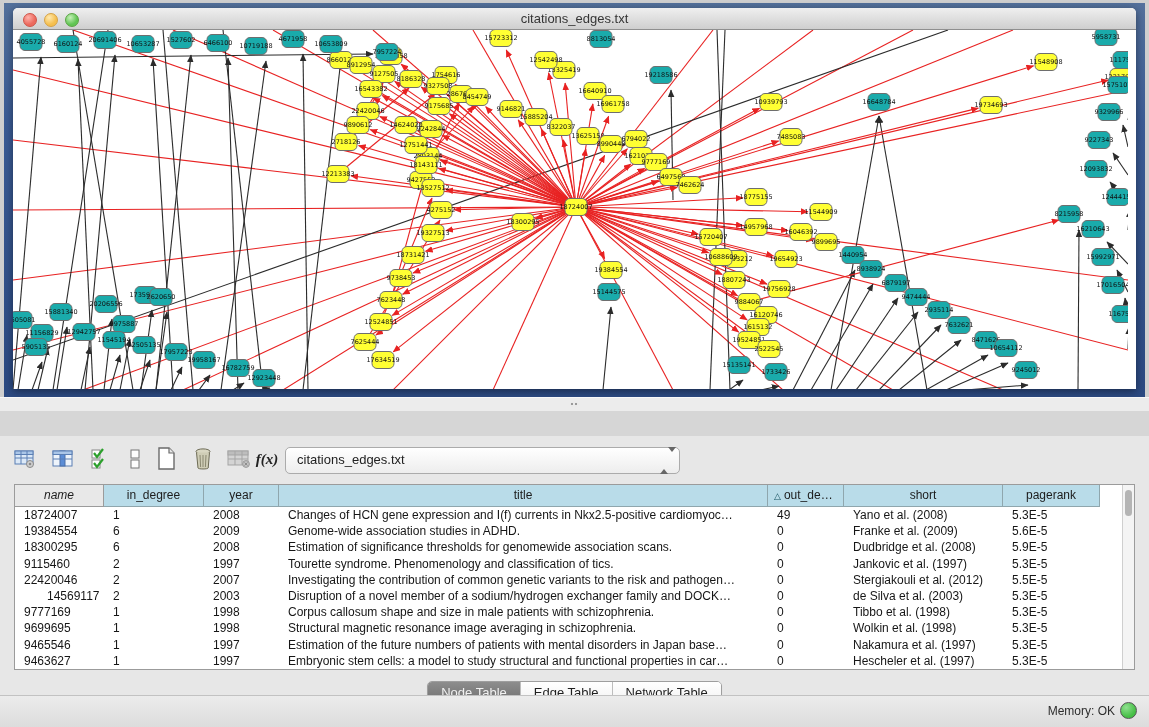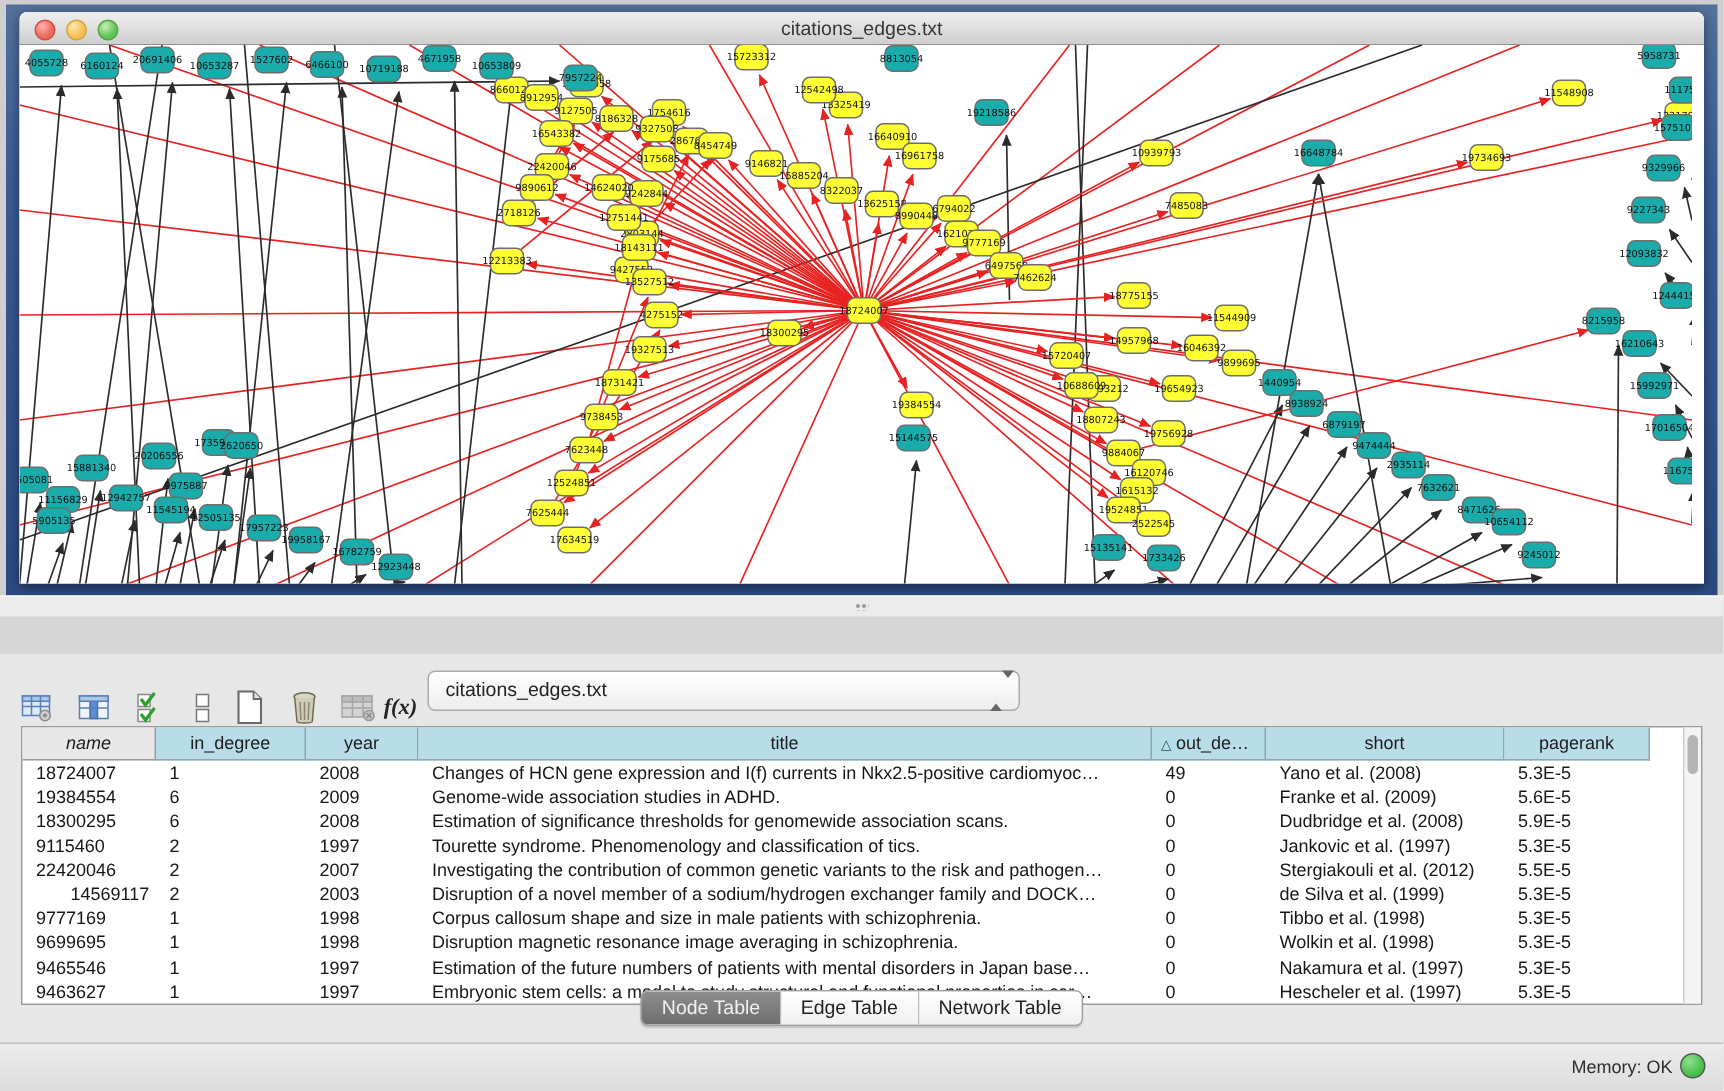--- a/index.html
+++ b/index.html
@@ -37,21 +37,21 @@
   .ph-icons{position:absolute;right:12px;top:4px;display:flex;gap:14px;align-items:center;}
   .float-ico{width:15px;height:15px;position:relative;display:inline-block;cursor:pointer;}
   .float-ico .sq1{position:absolute;left:0;top:4px;width:8px;height:8px;border:1px solid #3a54a0;background:transparent;}
   .float-ico .sq2{position:absolute;left:4px;top:0;width:8px;height:8px;border:1px solid #8d7f48;background:#efeadb;}
   .close-ico{font-size:15px;font-weight:bold;color:#1a1a1a;line-height:15px;cursor:pointer;}
 
   .panel-body{position:absolute;left:0;top:436px;width:1149px;height:259px;background:#e7e7e7;}
 
   
   .toolbar{position:absolute;left:0;top:8px;width:1149px;height:36px;}
-  .tbtn{position:absolute;top:15px;width:26px;height:26px;border:none;background:transparent;padding:0;cursor:pointer;}
+  .tbtn{position:absolute;top:2px;width:26px;height:26px;border:none;background:transparent;padding:0;cursor:pointer;}
   .tbtn svg{display:block;margin:auto;}
   .fx{font-family:"Liberation Serif",serif;font-style:italic;font-weight:bold;font-size:15px;color:#222;}
   .combo{position:absolute;left:285px;top:3px;width:393px;height:25px;border:1px solid #ababab;border-radius:5px;
     background:linear-gradient(#ffffff,#ededed);box-shadow:inset 0 1px 0 #fff;cursor:pointer;}
   .combo .ctext{position:absolute;left:11px;top:4px;font-size:13px;color:#222;}
   .combo .arrows{position:absolute;right:9px;top:4px;width:10px;height:16px;}
   .combo .arrows .up{width:0;height:0;border-left:4px solid transparent;border-right:4px solid transparent;
     border-bottom:5px solid #666;margin-bottom:3px;}
   .combo .arrows .dn{width:0;height:0;border-left:4px solid transparent;border-right:4px solid transparent;
     border-top:5px solid #666;}
@@ -65,21 +65,21 @@
   .th.gray{background:#e8e8e8;border-right:1px solid #9b9b9b;border-bottom:1px solid #9b9b9b;}
   .th .sort{font-size:9px;margin-right:3px;color:#16525f;}
   .tbody{position:absolute;left:0;top:22px;right:12px;bottom:0;overflow:hidden;}
   .tr{display:flex;height:16.2px;}
   .td{box-sizing:border-box;padding:1px 0 0 9px;font-size:12px;color:#161616;
     white-space:nowrap;overflow:hidden;}
   .vscroll{position:absolute;right:0;top:0;width:12px;bottom:0;background:#f4f4f4;border-left:1px solid #cfcfcf;box-sizing:border-box;}
   .vscroll .thumb{position:absolute;left:2px;top:5px;width:7px;height:26px;border-radius:4px;background:#b4b4b4;}
 
   
-  .tabs{position:absolute;left:0;top:224px;width:1149px;text-align:center;}
+  .tabs{position:absolute;left:0;top:245px;width:1149px;text-align:center;}
   .seg{display:inline-flex;border:1px solid #9e9e9e;border-radius:5px;overflow:hidden;
     background:#fff;box-shadow:0 1px 1px rgba(0,0,0,.15);}
   .seg button{border:none;margin:0;padding:3px 13px 4px;font-size:13px;font-family:"Liberation Sans",sans-serif;
     background:linear-gradient(#ffffff,#f1f1f1);color:#1f1f1f;cursor:pointer;border-right:1px solid #bdbdbd;}
   .seg button:last-child{border-right:none;}
   .seg button.sel{background:linear-gradient(#8d8d8d,#6e6e6e);color:#f2f2f2;}
 
   
   .status-bar{position:absolute;left:0;top:695px;width:1149px;height:32px;background:linear-gradient(#ececec,#dcdcdc);
     border-top:1px solid #c2c2c2;}
@@ -892,37 +892,37 @@
             <div class="td" style="width: 76px;">0</div>
             <div class="td" style="width: 159px;">Stergiakouli et al. (2012)</div>
             <div class="td" style="width: 97px;">5.5E-5</div>
           </div>
           <div class="tr">
             <div class="td" style="width: 89px; padding-left: 32px;">14569117</div>
             <div class="td" style="width: 100px;">2</div>
             <div class="td" style="width: 75px;">2003</div>
             <div class="td" style="width: 489px;">Disruption of a novel member of a sodium/hydrogen exchanger family and DOCK…</div>
             <div class="td" style="width: 76px;">0</div>
-            <div class="td" style="width: 159px;">de Silva et al. (1999)</div>
+            <div class="td" style="width: 159px;">de Silva et al. (2003)</div>
             <div class="td" style="width: 97px;">5.3E-5</div>
           </div>
           <div class="tr">
             <div class="td" style="width: 89px;">9777169</div>
             <div class="td" style="width: 100px;">1</div>
             <div class="td" style="width: 75px;">1998</div>
             <div class="td" style="width: 489px;">Corpus callosum shape and size in male patients with schizophrenia.</div>
             <div class="td" style="width: 76px;">0</div>
             <div class="td" style="width: 159px;">Tibbo et al. (1998)</div>
             <div class="td" style="width: 97px;">5.3E-5</div>
           </div>
           <div class="tr">
             <div class="td" style="width: 89px;">9699695</div>
             <div class="td" style="width: 100px;">1</div>
             <div class="td" style="width: 75px;">1998</div>
-            <div class="td" style="width: 489px;">Disruption magnetic resonance image averaging in schizophrenia.</div>
+            <div class="td" style="width: 489px;">Structural magnetic resonance image averaging in schizophrenia.</div>
             <div class="td" style="width: 76px;">0</div>
             <div class="td" style="width: 159px;">Wolkin et al. (1998)</div>
             <div class="td" style="width: 97px;">5.3E-5</div>
           </div>
           <div class="tr">
             <div class="td" style="width: 89px;">9465546</div>
             <div class="td" style="width: 100px;">1</div>
             <div class="td" style="width: 75px;">1997</div>
             <div class="td" style="width: 489px;">Estimation of the future numbers of patients with mental disorders in Japan base…</div>
             <div class="td" style="width: 76px;">0</div>

